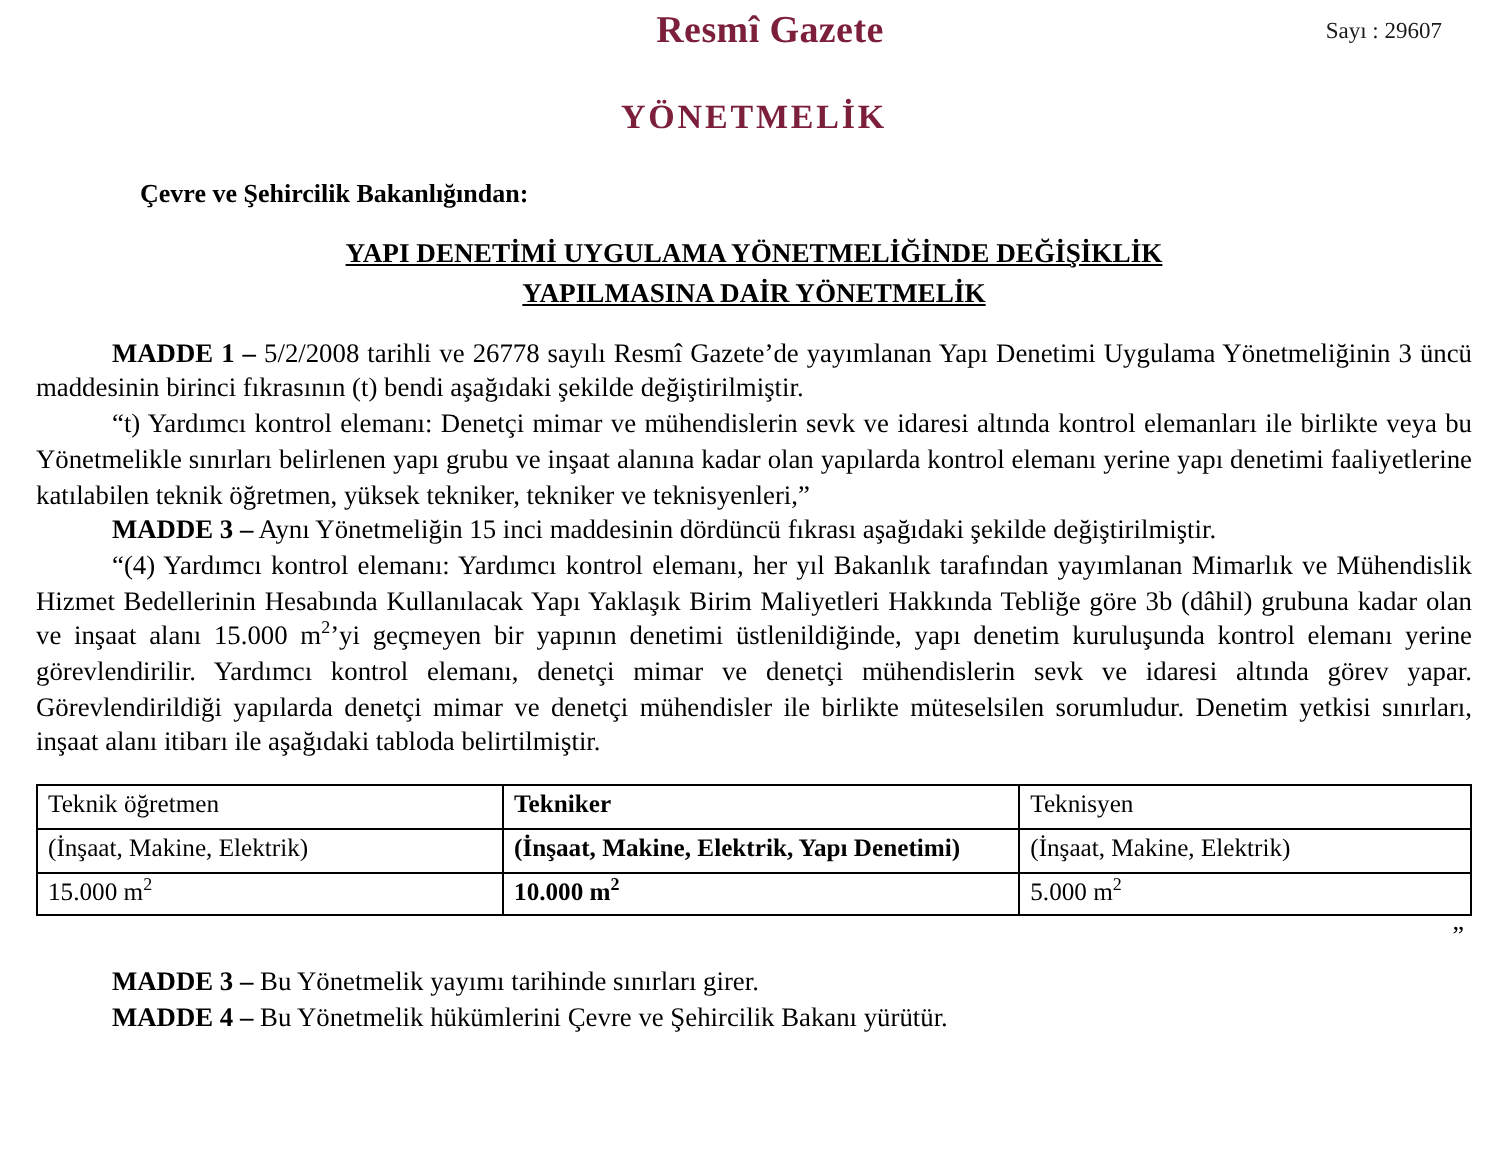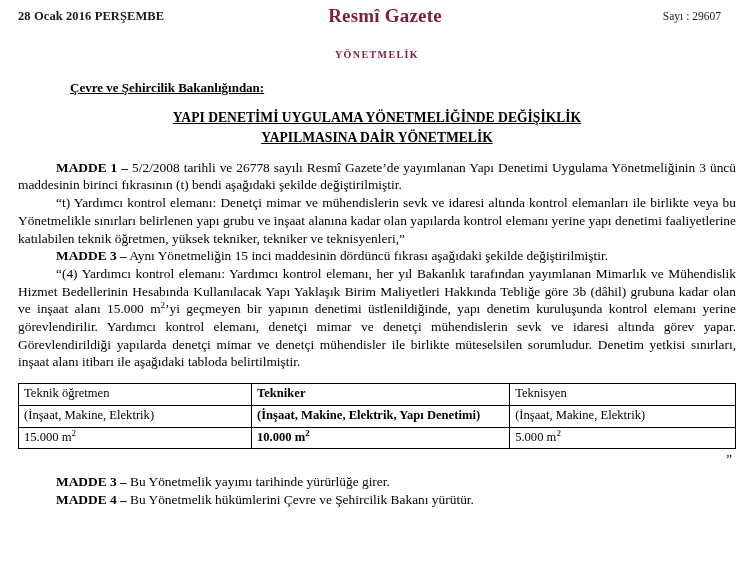--- a/index.html
+++ b/index.html
@@ -55,32 +55,31 @@
     top: 3px;
     font-family: "Liberation Serif", serif;
     font-size: 11.5px;
     color: #1a1a1a;
     text-align: center;
   }
   
   .doc-kind {
     text-align: center;
     font-family: "Liberation Serif", serif;
-    font-size: 10px;
+    font-size: 17px;
     font-weight: bold;
     color: #7b1f3a;
     letter-spacing: 1.4px;
     margin-top: 16px;
   }
   .agency {
     margin-top: 20px;
     margin-left: 52px;
     font-size: 13px;
     font-weight: bold;
-    text-decoration: underline;
   }
   .title-block {
     margin-top: 12px;
     text-align: center;
     font-size: 13.6px;
     font-weight: bold;
     line-height: 1.5;
     text-decoration: underline;
   }
   
@@ -143,21 +142,20 @@
     vertical-align: super;
     line-height: 0;
   }
 </style>
 </head>
 <body>
 
 <div class="page">
 
   <div class="masthead">
-    <div class="masthead-date">28 Ocak 2016 PERŞEMBE</div>
     <div class="masthead-title">Resmî Gazete</div>
     <div class="masthead-number">Sayı : 29607</div>
   </div>
 
   <div class="doc-kind">YÖNETMELİK</div>
 
   <div class="agency">Çevre ve Şehircilik Bakanlığından:</div>
 
   <div class="title-block">
     <div>YAPI DENETİMİ UYGULAMA YÖNETMELİĞİNDE DEĞİŞİKLİK</div>
@@ -192,18 +190,18 @@
           <td class="c2"><span>10.000 m</span><sup>2</sup></td>
           <td class="c3"><span>5.000 m</span><sup>2</sup></td>
         </tr>
       </tbody>
         </table>
     </div>
 
     <div class="quote-end">”</div>
 
     <div class="tail">
-      <p class="para"><span class="bold">MADDE 3 –</span><span> Bu Yönetmelik yayımı tarihinde yürürlüğe girer.</span></p>
+      <p class="para"><span class="bold">MADDE 3 –</span><span> Bu Yönetmelik yayımı tarihinde sınırları girer.</span></p>
       <p class="para"><span class="bold">MADDE 4 –</span><span> Bu Yönetmelik hükümlerini Çevre ve Şehircilik Bakanı yürütür.</span></p>
     </div>
 
   </div>
 </div>
 
 </body></html>

